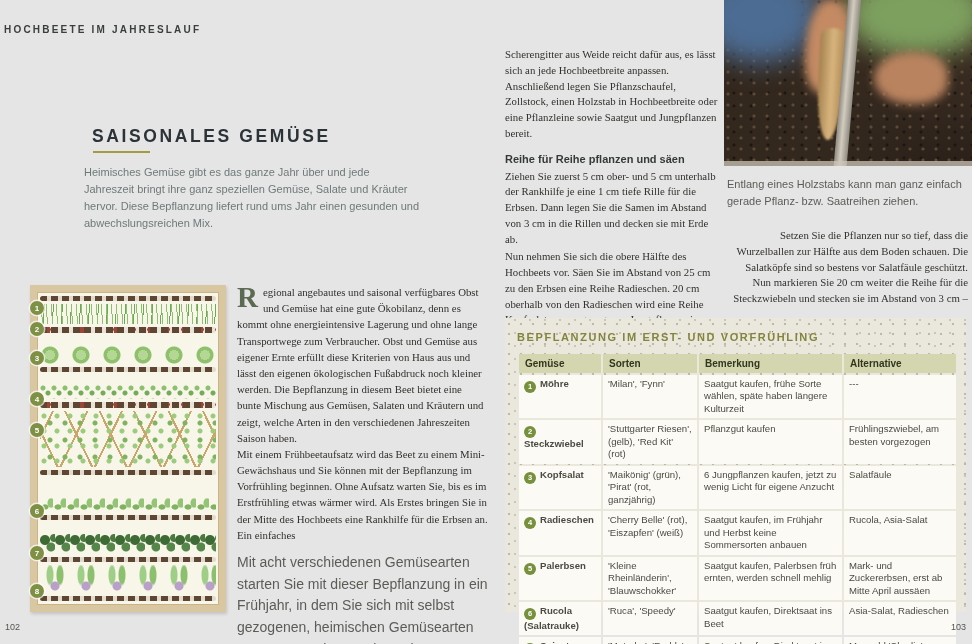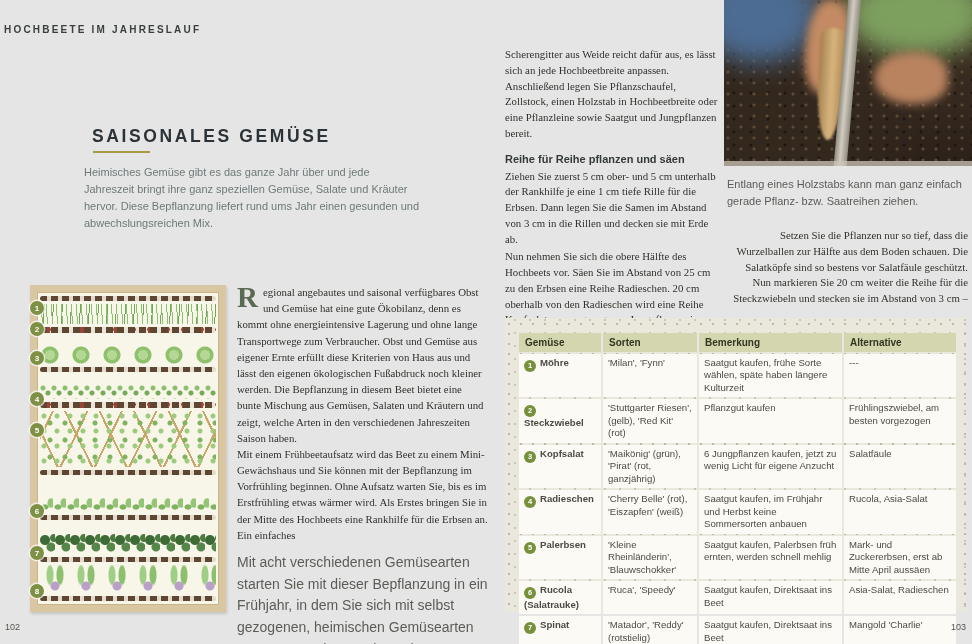--- a/index.html
+++ b/index.html
@@ -196,20 +196,21 @@
     <div class="ph-stake"></div>
     <div class="ph-stick"></div>
     <div class="ph-edge"></div>
   </div>
   <div class="photo-caption">Entlang eines Holzstabs kann man ganz einfach gerade Pflanz- bzw. Saatreihen ziehen.</div>
   <div class="col2">
     <p>Setzen Sie die Pflanzen nur so tief, dass die Wurzelballen zur Hälfte aus dem Boden schauen. Die Salatköpfe sind so bestens vor Salatfäule geschützt. Nun markieren Sie 20 cm weiter die Reihe für die Steckzwiebeln und stecken sie im Abstand von 3 cm –</p>
   </div>
 
   <div class="panel">
+    <div class="panel-title">BEPFLANZUNG IM ERST- UND VORFRÜHLING</div>
     <table class="veg">
       <colgroup>
           <col class="c1">
           <col class="c2">
           <col class="c3">
           <col class="c4">
         </colgroup>
       <thead>
         <tr>
           <th>Gemüse</th>

